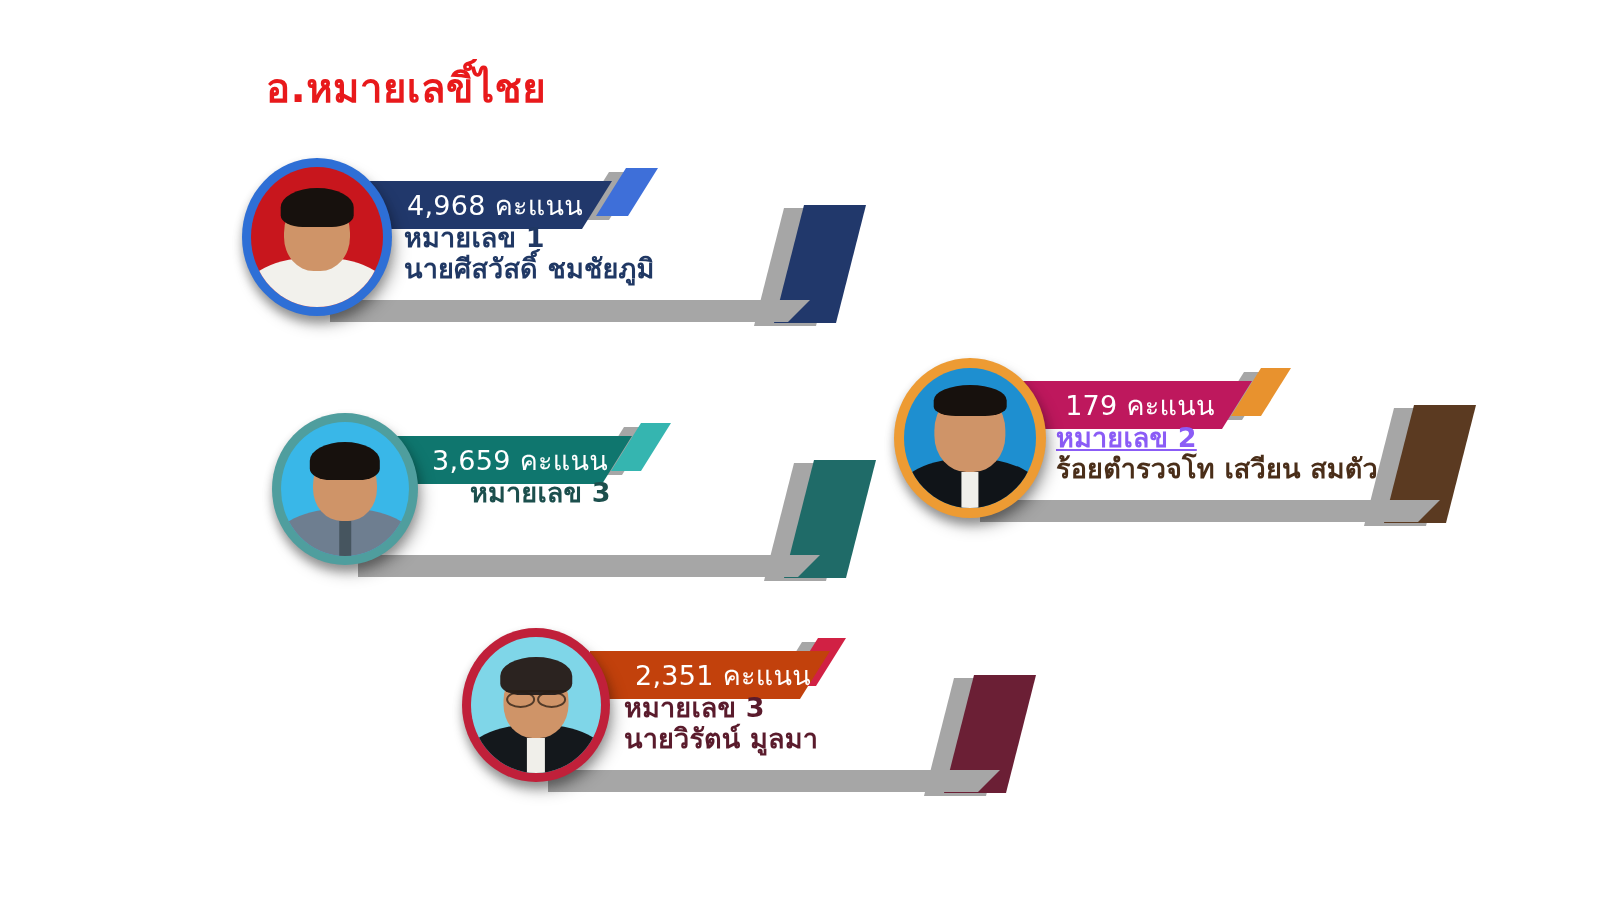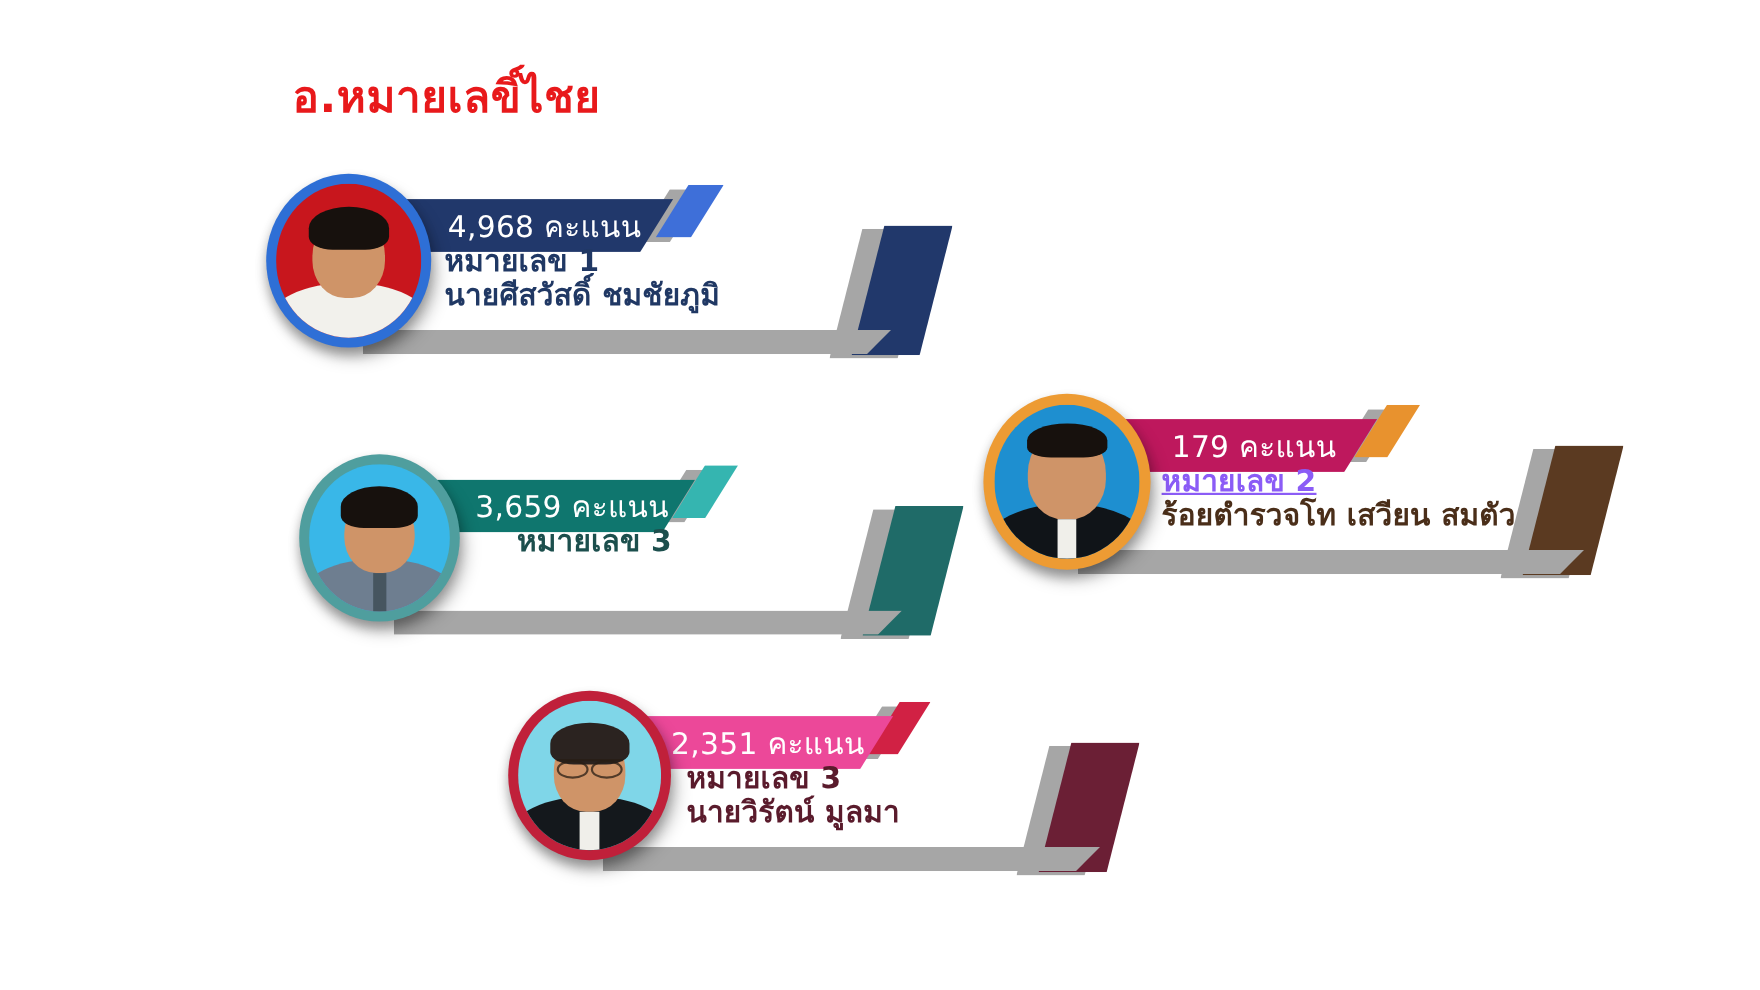--- a/index.html
+++ b/index.html
@@ -238,21 +238,21 @@
 <div class="card" style="left:454px; top:620px; width:700px; height:190px;">
 
   <div class="slat" style="left:470px; top:58px; width:92px; height:118px; background:#A6A6A6;"></div>
   <div class="slat" style="left:490px; top:55px; width:92px; height:118px; background:#6B1F35;"></div>
 
   <div class="slat" style="left:318px; top:22px; width:56px; height:48px; background:#A6A6A6;"></div>
   <div class="slat" style="left:334px; top:18px; width:58px; height:48px; background:#D12144;"></div>
 
   <div class="base-bar" style="left:94px; top:150px; width:452px;"></div>
 
-  <div class="banner" style="left:118px; top:18px; width:240px; background:#ec4899;justify-content:flex-end;">
+  <div class="banner" style="left:136px; top:18px; width:240px; background:#c2410c;">
     <span class="score">2,351 คะแนน</span>
   </div>
 
   <div class="textblock" style="left:170px; top:72px;">
     <div class="line" style="color:#5A1B2C;">หมายเลข 3</div>
     <div class="line" style="color:#5A1B2C;">นายวิรัตน์  มูลมา</div>
   </div>
 
   <div class="pshadow" style="left:12px; top:18px; width:150px; height:154px;"></div>
   <div class="portrait" style="left:8px; top:8px; width:148px; height:154px; background:#C0203A;">

